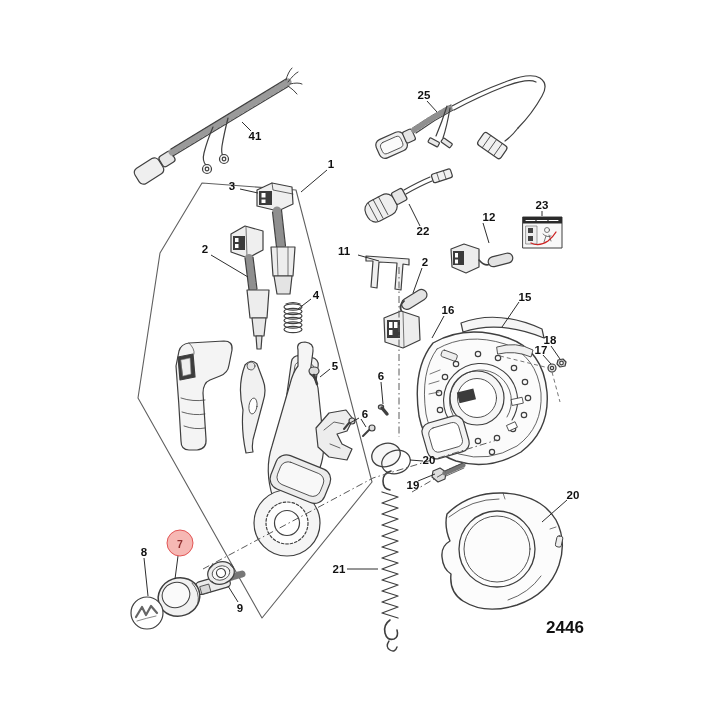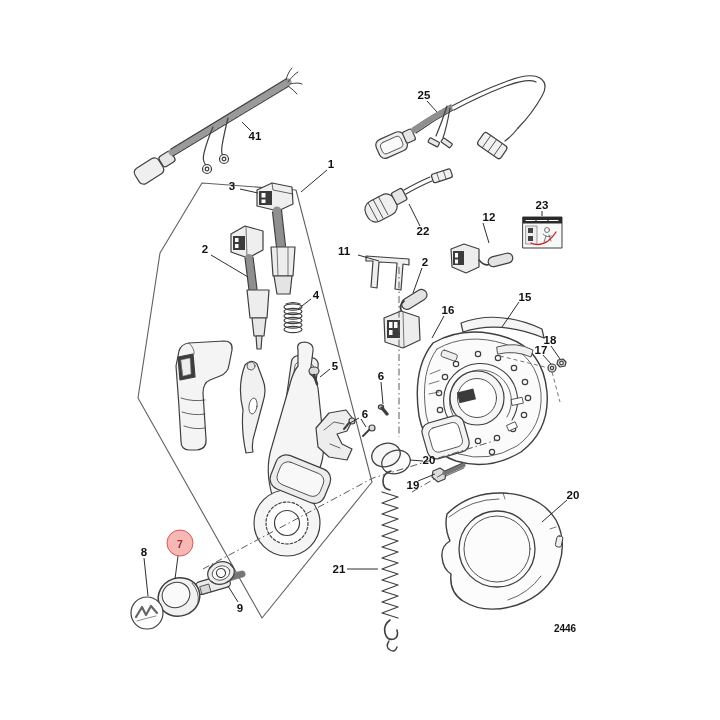--- a/index.html
+++ b/index.html
@@ -10,21 +10,21 @@
   .dashdot{stroke:#5a5a5a;stroke-width:1;stroke-dasharray:7,3,1.5,3;fill:none;}
   .dashedln{stroke:#666;stroke-width:.9;stroke-dasharray:4,3;fill:none;}
   .leader{stroke:#2e2e2e;stroke-width:1;fill:none;}
   .callout{position:absolute;transform:translate(-50%,-50%);font-weight:bold;
            font-size:11.5px;color:#111;white-space:nowrap;}
   .callout-circle{position:absolute;width:25px;height:25px;border-radius:50%;
            transform:translate(-50%,-50%);background:#f6b8b4;border:1.8px solid #e25555;
            color:#8f2f2f;display:flex;align-items:center;justify-content:center;
            font-size:10.5px;font-weight:bold;}
   .footer-num{position:absolute;transform:translate(-50%,-50%);font-weight:bold;
-           font-size:10px;color:#111;}
+           font-size:17px;color:#111;}
 </style>
 </head>
 <body>
 
 <div id="stage">
 
 <svg width="720" height="720" viewBox="0 0 720 720">
   <g class="art">
 
     <g>

